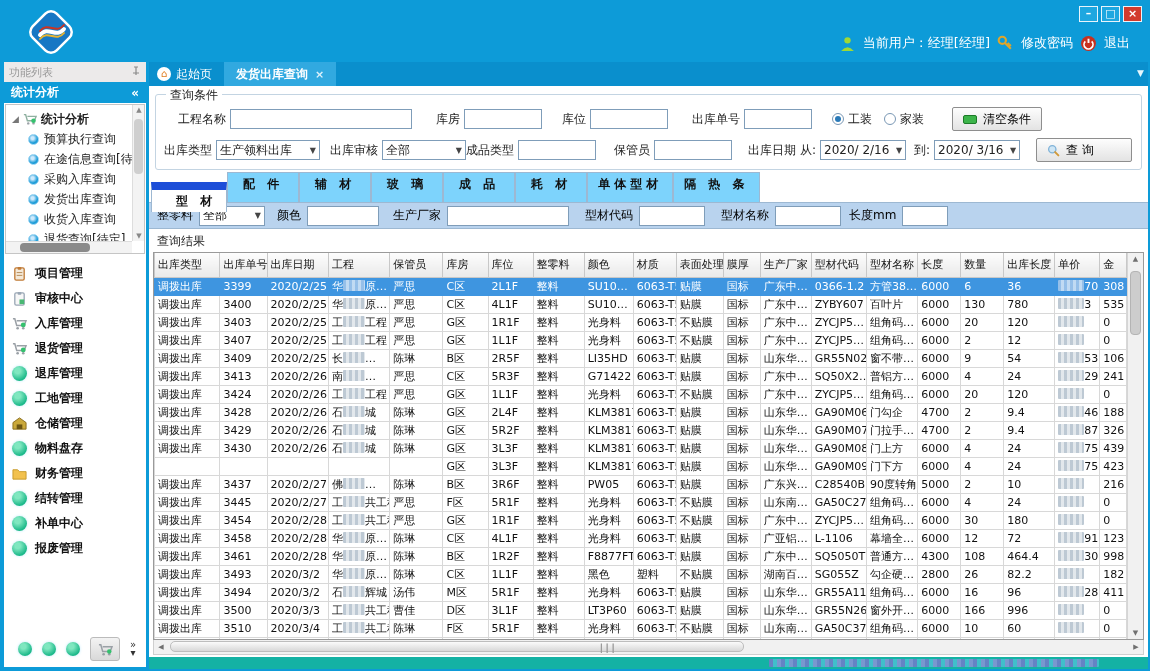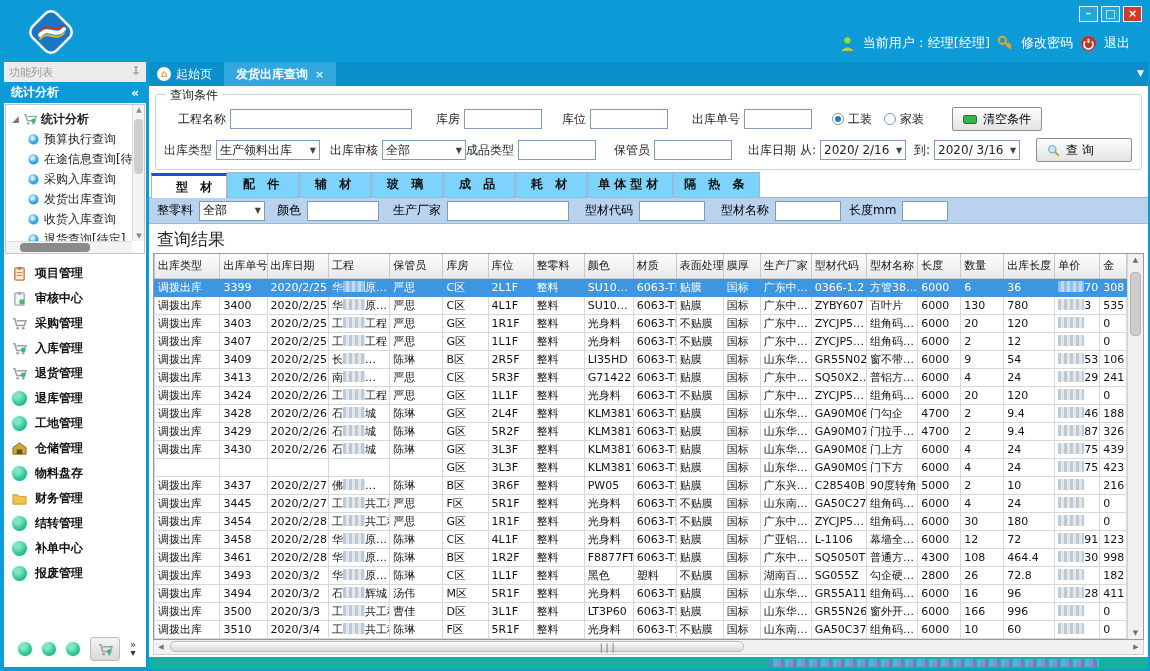--- a/index.html
+++ b/index.html
@@ -68,24 +68,24 @@
   .radio { display:inline-flex; align-items:center; gap:4px; margin-right:12px; cursor:pointer; }
   .rdot { width:12px; height:12px; border-radius:50%; border:1px solid #7a98b5; background:#fff; position:relative; }
   .rdot.on::after { content:""; position:absolute; inset:2px; border-radius:50%; background:#2a7ab8; }
   .btn { height:24px; background:linear-gradient(#fdfdfd,#e3e3e3); border:1px solid #8e8e8e; border-radius:2px;
     font-size:12px; display:inline-flex; align-items:center; gap:6px; padding:0 10px; cursor:pointer; font-family:inherit; }
   .btn .gi { width:14px; height:9px; background:#3cb44a; border:1px solid #1c7a28; border-radius:2px; }
 
   .mattabs { display:flex; flex:0 0 auto; padding-left:2px; border-bottom:1px solid #9db8d2; }
   .mtab { min-width:72px; text-align:center; font-size:12px; font-weight:bold; color:#111; padding:3px 10px 2px;
     border:1px solid #9db8d2; border-bottom:none; background:#7dd3fc; cursor:pointer; letter-spacing:4px; }
-  .mtab.active { background:#fff; position:relative; top:1px; border-top:3px solid #1d4ed8;padding-left:24px; }
+  .mtab.active { background:#fff; position:relative; top:10px; border-top:8px solid #1d4ed8;padding-left:24px; }
   .filterrow { height:26px; background:#b9d3ee; display:flex; align-items:center; gap:6px; padding:0 8px; font-size:12px; flex:0 0 auto; border-bottom:1px solid #9db8d2; }
 
-  .rbox-label { font-size:17px; color:#222; padding:4px 0 2px 8px; flex:0 0 auto; }
+  .rbox-label { font-size:12px; color:#222; padding:4px 0 2px 8px; flex:0 0 auto; }
   .tablewrap { flex:1; min-height:0; margin:0 4px; border:1px solid #9a9a9a; display:flex; position:relative; background:#fff; }
   .tscroll { flex:0 0 16px; background:#f1f1f1; border-left:1px solid #d5d5d5; position:relative; }
   .tscroll .ar { position:absolute; left:0; width:15px; text-align:center; font-size:7px; color:#707070; }
   .tscroll .th { position:absolute; left:2px; width:11px; height:64px; top:18px; background:#cdcdcd; border:1px solid #b4b4b4; border-radius:4px; }
   table { width:calc(100% - 0px); border-collapse:collapse; table-layout:fixed; font-size:11px; }
   .tarea { flex:1; min-width:0; overflow:hidden; }
   th { background:linear-gradient(#fdfdfd,#e9e9e9); border:1px solid #c8c8c8; border-top:none; font-weight:normal; color:#111; text-align:left; padding:4px 3px; white-space:nowrap; overflow:hidden; height:24px; }
   td { border:1px solid #d8d8d8; padding:1px 3px; white-space:nowrap; overflow:hidden; color:#111; height:18px; }
   tr.sel td { background:#3e95e0; color:#fff; border-color:#3e95e0; }
   .mosaic { display:inline-block; width:22px; height:11px; vertical-align:-1px; border-radius:1px;
@@ -227,28 +227,20 @@
                 <rect x="6" y="1" width="4" height="3" rx="1" fill="#9aa7b5"></rect>
                 <rect x="8" y="9" width="5" height="5" fill="#49b873"></rect>
               </svg></span>
             <span>审核中心</span>
           </div>
           <div class="mi">
             <span style="width: 15px; height: 15px; display: inline-block; flex: 0 0 auto;"><svg viewBox="0 0 16 16">
                 <path d="M1 3h2l2 7h8l2-5H5" fill="none" stroke="#9aa0a6" stroke-width="1.6"></path>
                 <circle cx="6" cy="13" r="1.4" fill="#9aa0a6"></circle>
                 <circle cx="12" cy="13" r="1.4" fill="#9aa0a6"></circle>
-              </svg></span>
-            <span>采购管理</span>
-          </div>
-          <div class="mi">
-            <span style="width: 15px; height: 15px; display: inline-block; flex: 0 0 auto;"><svg viewBox="0 0 16 16">
-                <path d="M1 3h2l2 7h8l2-5H5" fill="none" stroke="#9aa0a6" stroke-width="1.6"></path>
-                <circle cx="6" cy="13" r="1.4" fill="#9aa0a6"></circle>
-                <circle cx="12" cy="13" r="1.4" fill="#9aa0a6"></circle>
                 <circle cx="12" cy="9.5" r="2.6" fill="#35c06e"></circle>
               </svg></span>
             <span>入库管理</span>
           </div>
           <div class="mi">
             <span style="width: 15px; height: 15px; display: inline-block; flex: 0 0 auto;"><svg viewBox="0 0 16 16">
                 <path d="M1 3h2l2 7h8l2-5H5" fill="none" stroke="#9aa0a6" stroke-width="1.6"></path>
                 <circle cx="6" cy="13" r="1.4" fill="#9aa0a6"></circle>
                 <circle cx="12" cy="13" r="1.4" fill="#9aa0a6"></circle>
                 <circle cx="12" cy="9.5" r="2.6" fill="#35c06e"></circle>
@@ -836,21 +828,21 @@
                   <td>整料</td>
                   <td>黑色</td>
                   <td>塑料</td>
                   <td>不贴膜</td>
                   <td>国标</td>
                   <td>湖南百…</td>
                   <td>SG055Z</td>
                   <td>勾企硬…</td>
                   <td>2800</td>
                   <td>26</td>
-                  <td>72.8</td>
+                  <td>82.2</td>
                   <td><span class="mosaic wide"></span></td>
                   <td>182</td>
                 </tr>
                 <tr>
                   <td>调拨出库</td>
                   <td>3494</td>
                   <td>2020/3/2</td>
                   <td>石<span class="mosaic"></span>辉城</td>
                   <td>汤伟</td>
                   <td>M区</td>

